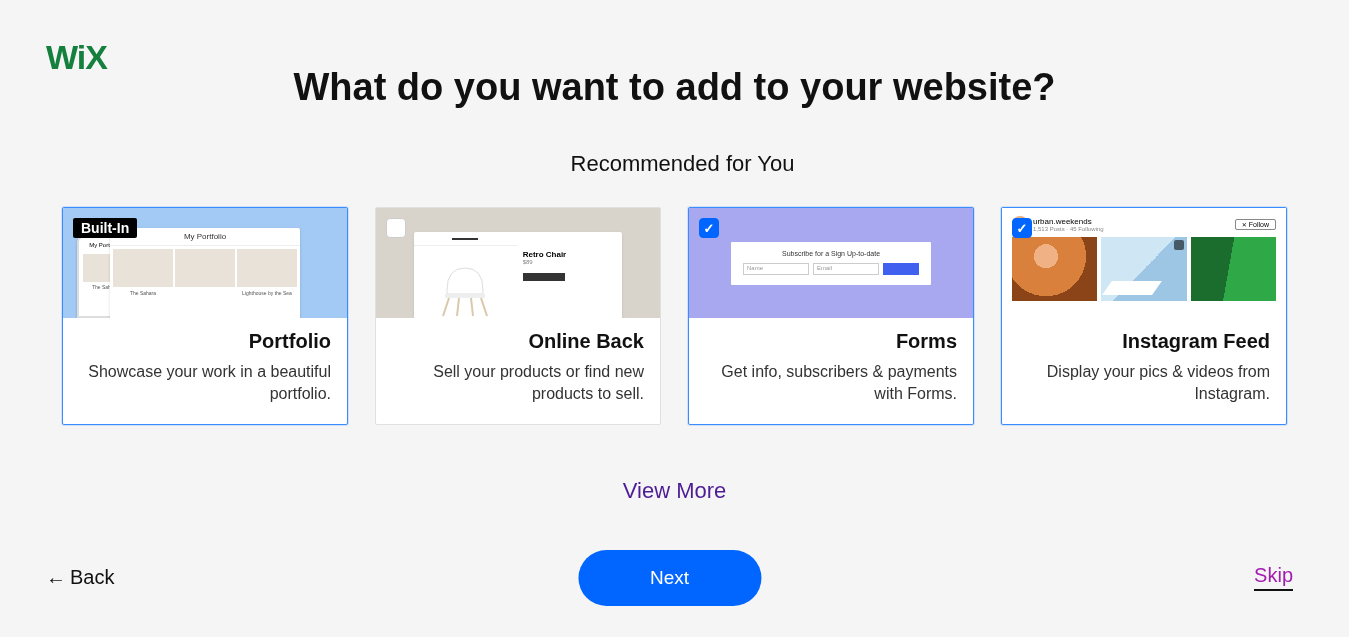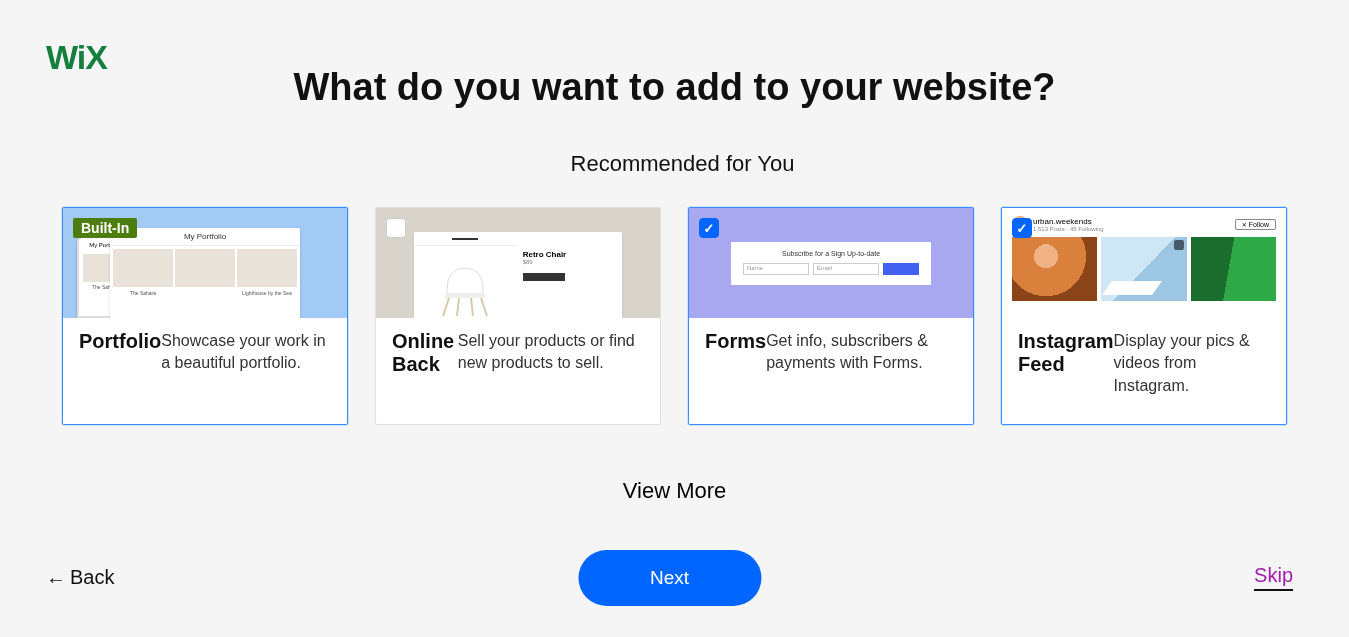--- a/index.html
+++ b/index.html
@@ -62,40 +62,41 @@
     box-shadow: 0 0 0 1px #3a8cff33;
   }
   .card-img {
     height: 110px;
     position: relative;
     overflow: hidden;
   }
   .card-body {
     flex: 1;
     padding: 12px 16px;
-    text-align: left;
-    display: flex;
+    text-align: right;
+    display: flex;
+    flex-direction: column;
     justify-content: flex-start;
   }
   .card-title {
     font-size: 20px;
     font-weight: 700;
     margin-bottom: 8px;
     color: #111;
   }
   .card-desc {
     font-size: 16px;
     line-height: 1.4;
     color: #333;
   }
   .badge {
     position: absolute;
     top: 10px;
     left: 10px;
-    background: #4d7c0f;
+    background: #000000;
     color: #fff;
     font-size: 14px;
     font-weight: 600;
     padding: 2px 8px;
     border-radius: 2px;
     z-index: 5;
   }
   .checkbox {
     position: absolute;
     top: 10px;
@@ -118,21 +119,21 @@
     color: #fff;
     font-size: 13px;
     font-weight: 700;
   }
   .view-more {
     position: absolute;
     top: 478px;
     left: 0; right: 0;
     text-align: center;
     font-size: 22px;
-    color: #000000;
+    color: #4c1d95;
   }
   .footer {
     position: absolute;
     bottom: 46px;
     left: 46px;
     right: 56px;
     display: flex;
     align-items: center;
     justify-content: space-between;
   }

